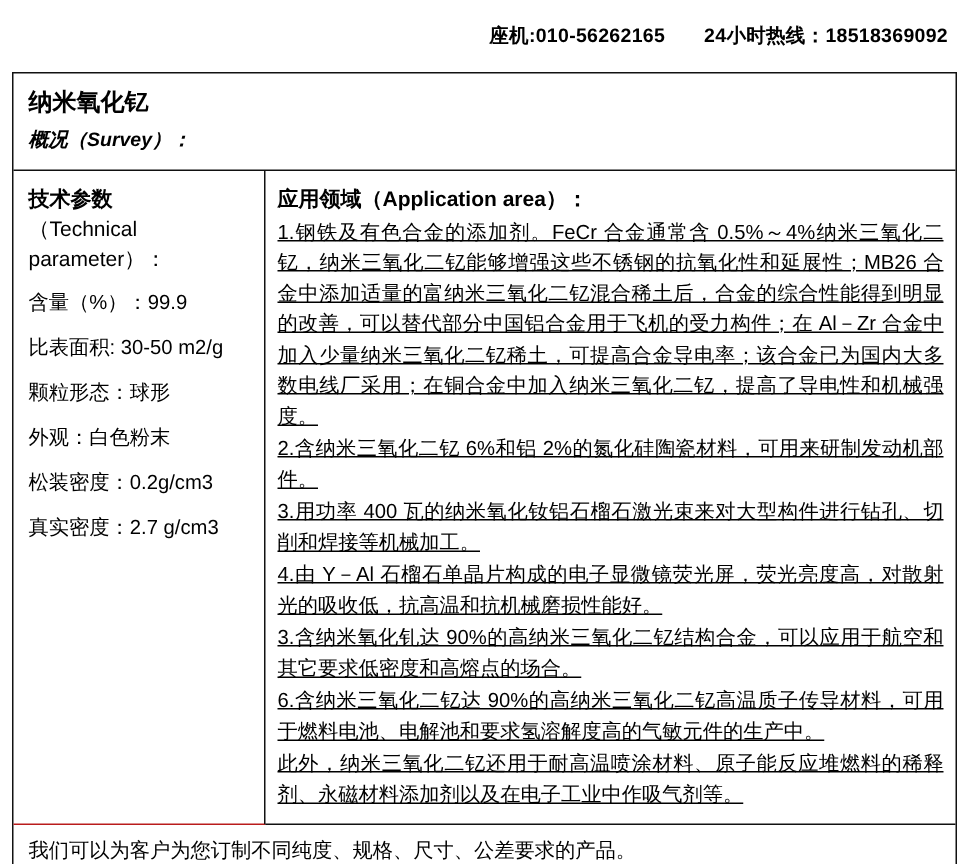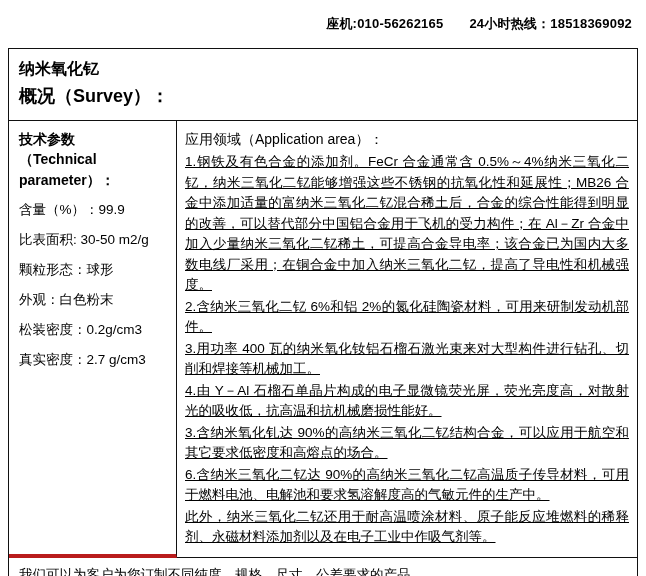--- a/index.html
+++ b/index.html
@@ -55,62 +55,63 @@
     border-bottom: 1px solid #111;
     padding: 8px 8px 10px 10px;
   }
   .title {
     font-size: 16px;
     font-weight: bold;
     line-height: 1.5;
     margin-bottom: 2px;
   }
   .survey {
-    font-size: 18px;
+    font-size: 13px;
     font-weight: bold;
     line-height: 1.5;
+    font-style: italic;
   }
   
   .body-row {
     display: flex;
     align-items: stretch;
   }
   .left-col {
     width: 168px;
     flex: 0 0 168px;
     border-right: 1px solid #111;
-    border-bottom: 4px solid #b91c1c;
+    border-bottom: 1px solid #b91c1c;
     padding: 8px 6px 8px 10px;
     box-sizing: border-box;
   }
   .right-col {
     flex: 1 1 auto;
     border-bottom: 1px solid #111;
     padding: 8px 8px 8px 8px;
     box-sizing: border-box;
   }
   .spec-title {
     font-size: 14px;
     font-weight: bold;
     line-height: 1.45;
   }
   .spec-title-en {
     font-size: 14px;
-    font-weight: bold;
+    font-weight: normal;
     line-height: 1.45;
     margin-bottom: 10px;
   }
   .spec-item {
     font-size: 13.5px;
     line-height: 1.55;
     margin-bottom: 9px;
   }
   .app-title {
     font-size: 14px;
-    font-weight: normal;
+    font-weight: bold;
     line-height: 1.5;
     margin-bottom: 2px;
   }
   .app-para {
     font-size: 13.5px;
     line-height: 1.52;
     text-align: justify;
     margin: 0 0 1px 0;
     text-decoration: underline;
   }

